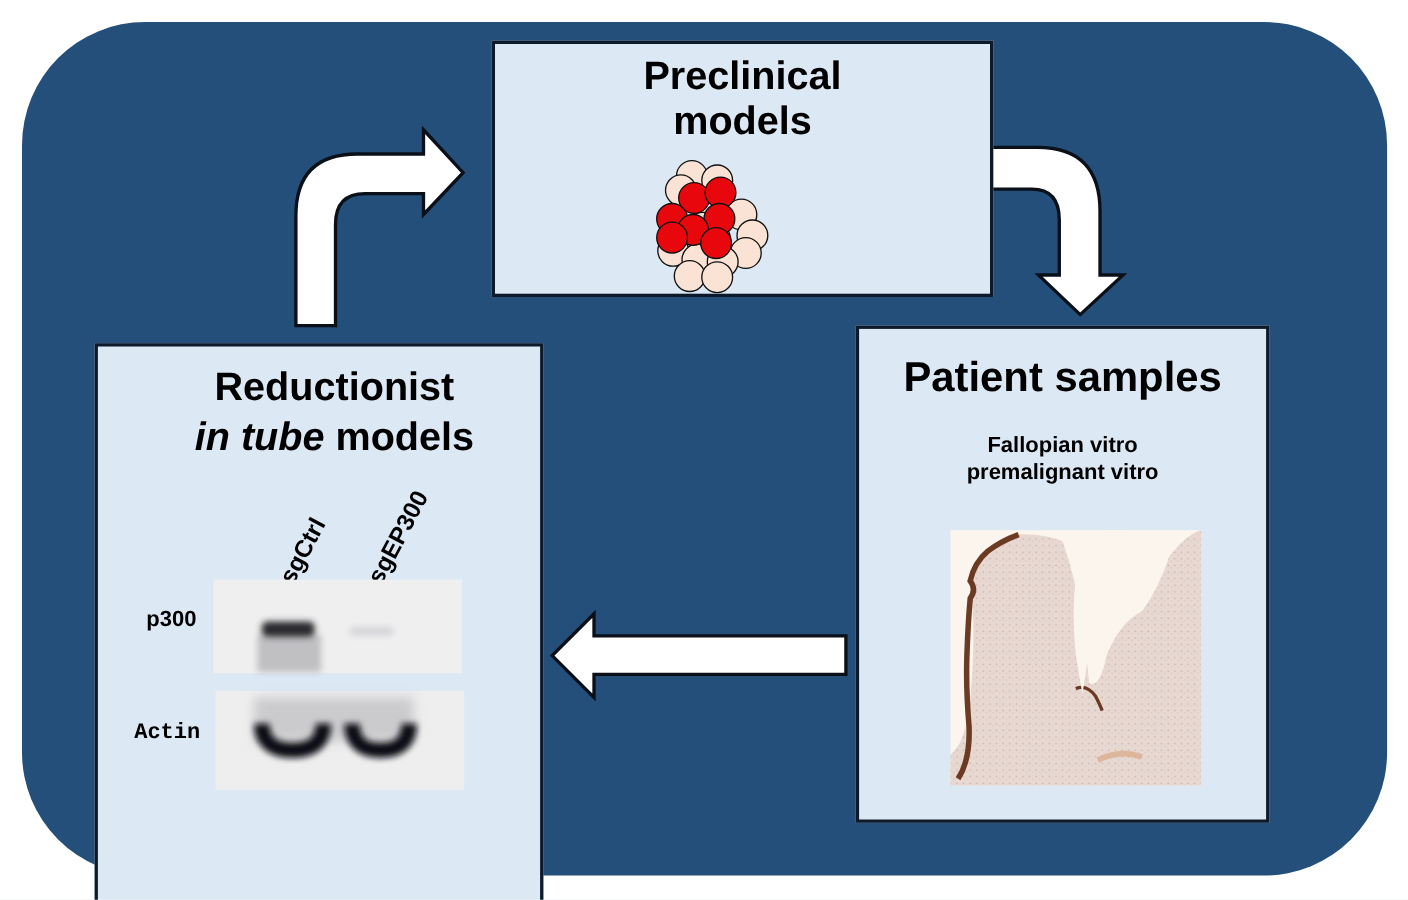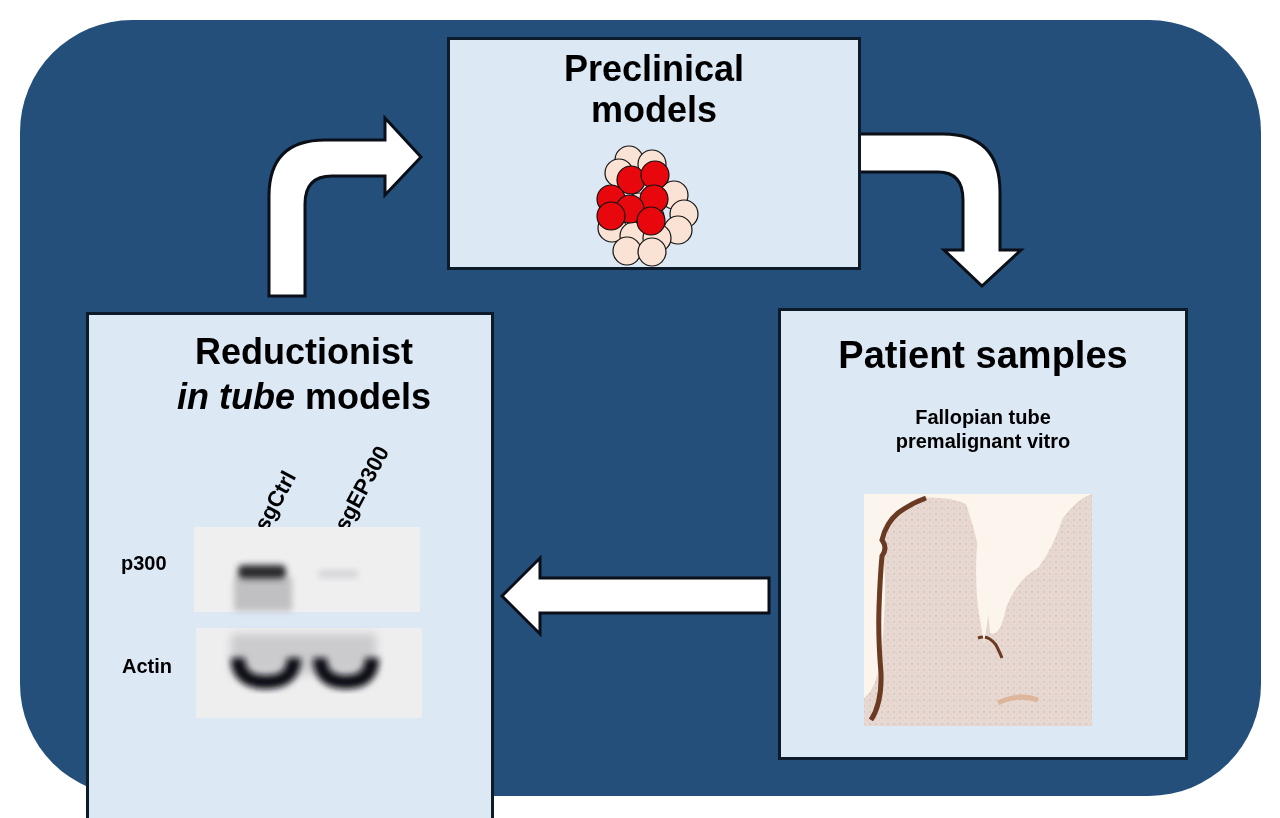--- a/index.html
+++ b/index.html
@@ -1,24 +1,24 @@
 <!DOCTYPE html>
 <html><head>
   <meta charset="utf-8">
   <style>
     html, body { margin: 0; padding: 0; background: #ffffff; }
     body { width: 1280px; height: 818px; position: relative; overflow: hidden; font-family: "Liberation Sans", sans-serif; }
     #bg { position: absolute; left: 20px; top: 20px; width: 1241px; height: 776px; background: #234f7a; border-radius: 112px; }
     .panel { position: absolute; background: #dde8f5; border: 3px solid #0d1a2a; box-sizing: border-box; }
     .title { position: absolute; left: 0; right: 0; text-align: center; font-weight: bold; color: #000; }
-    #panel-preclinical { left: 447px; top: 37px; width: 414px; height: 233px; }
+    #panel-preclinical { left: 447px; top: 37px; width: 456px; height: 233px; }
     #panel-preclinical .title { top: 8px; font-size: 36px; line-height: 41px; }
     #panel-reductionist { left: 86px; top: 312px; width: 408px; height: 516px; }
     #panel-reductionist .title { top: 14px; font-size: 36px; line-height: 45px; padding-left: 28px; }
-    #panel-patient { left: 778px; top: 308px; width: 410px; height: 452px; }
+    #panel-patient { left: 778px; top: 296px; width: 376px; height: 452px; }
     #panel-patient .title { top: 22px; font-size: 38px; line-height: 44px; }
     .subtitle { position: absolute; left: 0; right: 0; text-align: center; font-weight: bold; font-size: 20px; line-height: 24px; top: 94px; }
     .blot-label { position: absolute; font-weight: bold; font-size: 20px; color: #000; }
     .lane-label { position: absolute; font-weight: bold; font-size: 22px; transform-origin: left bottom; transform: rotate(-62deg); white-space: nowrap; }
     svg { position: absolute; overflow: visible; }
     .arrow path { fill: #ffffff; stroke: #0a0f18; stroke-width: 3; stroke-linejoin: miter; }
   </style>
 </head>
 <body>
 
@@ -69,22 +69,22 @@
 
 <div class="panel" id="panel-reductionist">
   <div class="title">
     <div>Reductionist</div>
     <div><i>in tube</i><span style="white-space:pre;"> models</span></div>
   </div>
 
   <div class="lane-label" style="left:183px; top:194px;">sgCtrl</div>
   <div class="lane-label" style="left:263px; top:194px;">sgEP300</div>
 
-  <div class="blot-label" style="left:32px; top:237px;">p300</div>
-  <div class="blot-label" style="left:33px; top:340px;">Actin</div>
+  <div class="blot-label" style="left:44px; top:237px;">p300</div>
+  <div class="blot-label" style="left:33px; top:340px;font-family:Liberation Mono, monospace;">Actin</div>
 
   <svg width="408" height="442" style="left:-3px;top:-3px;">
     <defs>
       <filter id="blur3" x="-30%" y="-50%" width="160%" height="200%">
           <feGaussianBlur stdDeviation="3"></feGaussianBlur>
         </filter>
       <filter id="blur5" x="-30%" y="-50%" width="160%" height="200%">
           <feGaussianBlur stdDeviation="5"></feGaussianBlur>
         </filter>
     </defs>
@@ -97,21 +97,21 @@
     <rect x="110" y="316" width="226" height="90" fill="#eeeeef"></rect>
     <rect x="145" y="322" width="145" height="40" fill="#b4b4b8" opacity="0.6" filter="url(#blur5)"></rect>
     <path d="M152 346 Q152 370 180 370 Q208 370 208 346" fill="none" stroke="#0f0f12" stroke-width="14" filter="url(#blur3)"></path>
     <path d="M234 346 Q234 370 260 370 Q286 370 286 346" fill="none" stroke="#0f0f12" stroke-width="14" filter="url(#blur3)"></path>
   </svg>
 </div>
 
 <div class="panel" id="panel-patient">
   <div class="title">Patient samples</div>
   <div class="subtitle">
-    <div>Fallopian tube</div>
+    <div>Fallopian vitro</div>
     <div>premalignant vitro</div>
   </div>
   <svg width="410" height="452" style="left:-3px;top:-3px;">
     <defs>
       <pattern id="tissue" width="6" height="6" patternUnits="userSpaceOnUse">
         <rect width="6" height="6" fill="#e8d8d2"></rect>
         <circle cx="2" cy="2" r="0.8" fill="#cbb4ad"></circle>
         <circle cx="5" cy="4" r="0.6" fill="#d6c2bb"></circle>
       </pattern>
     </defs>

